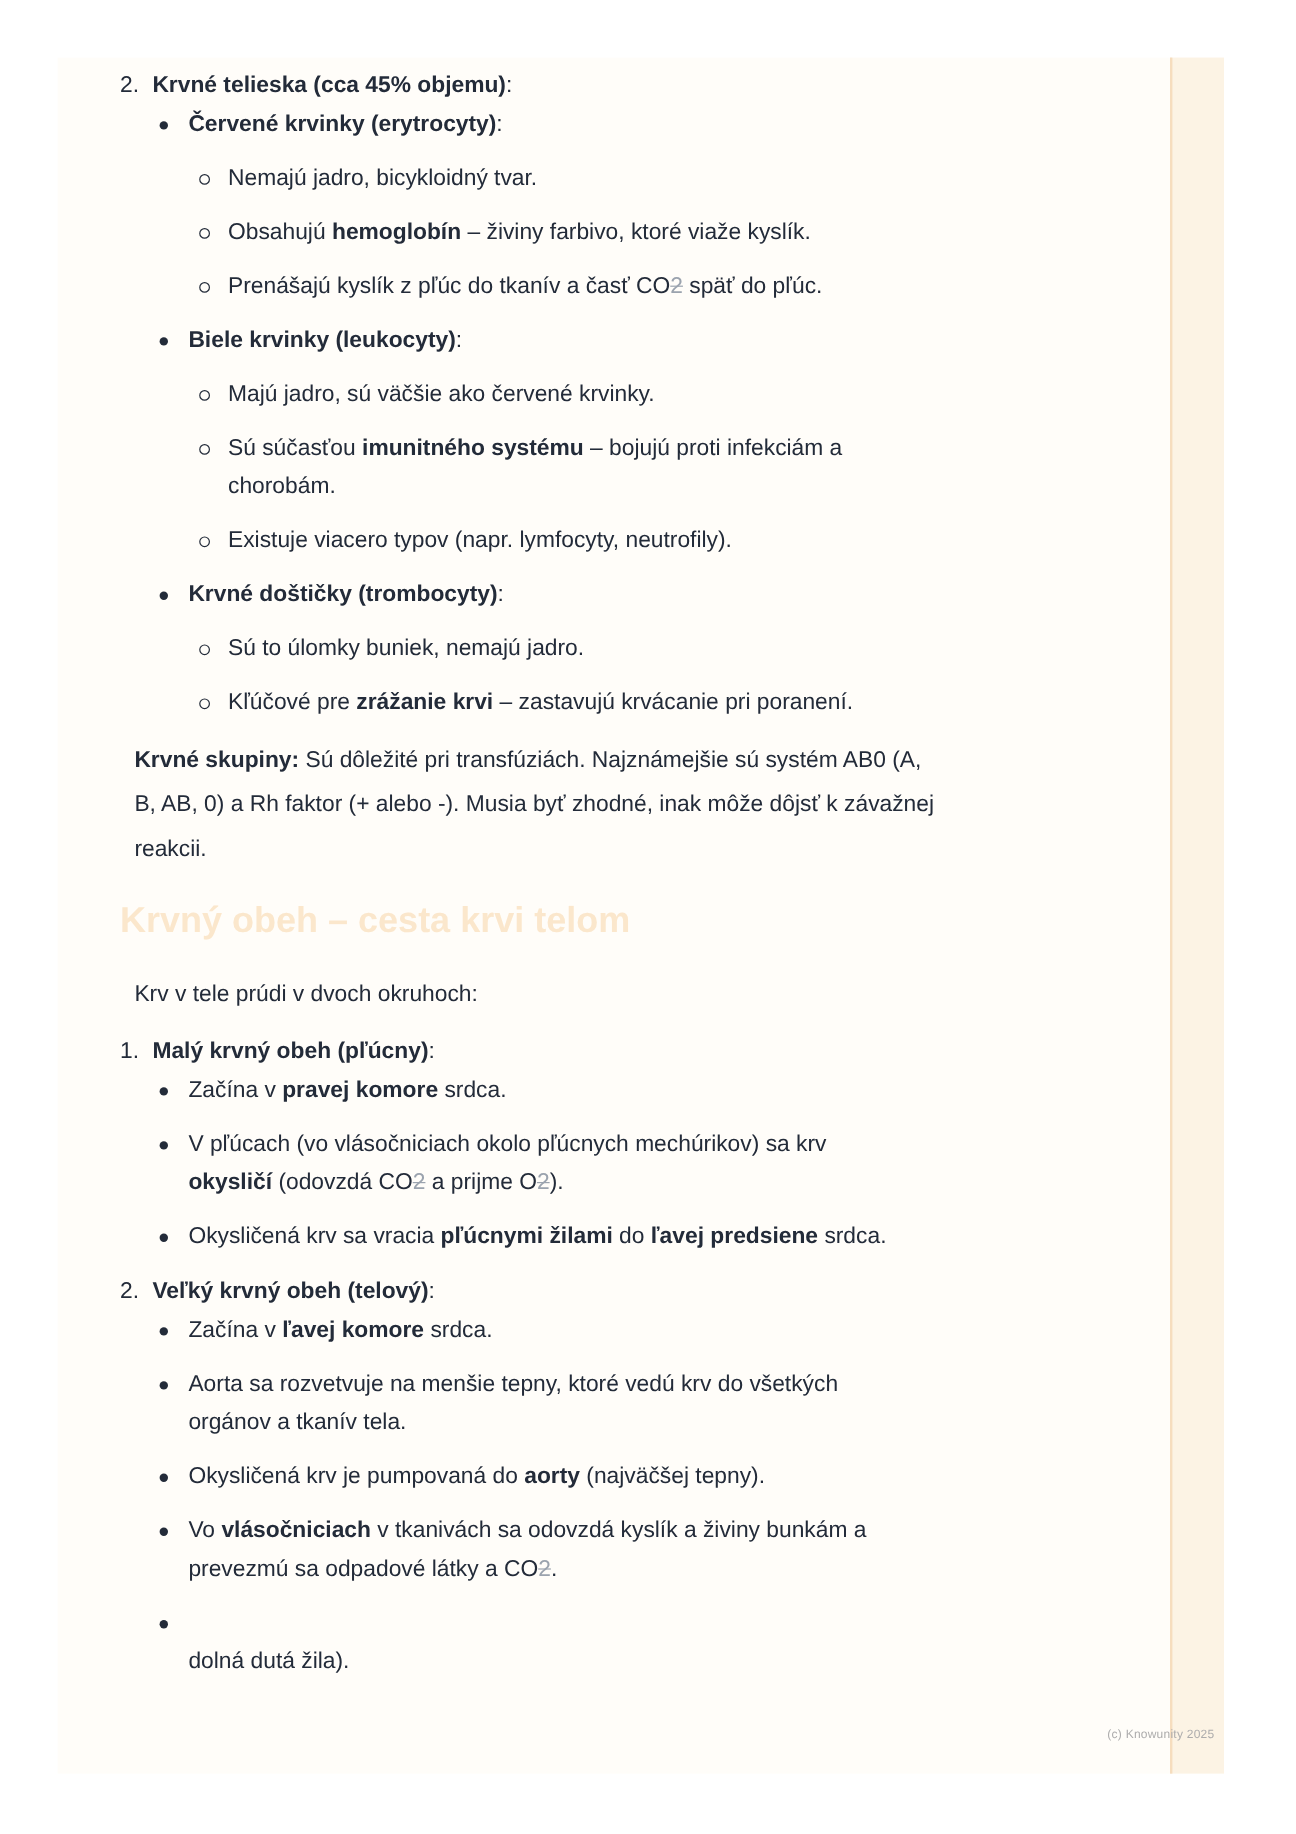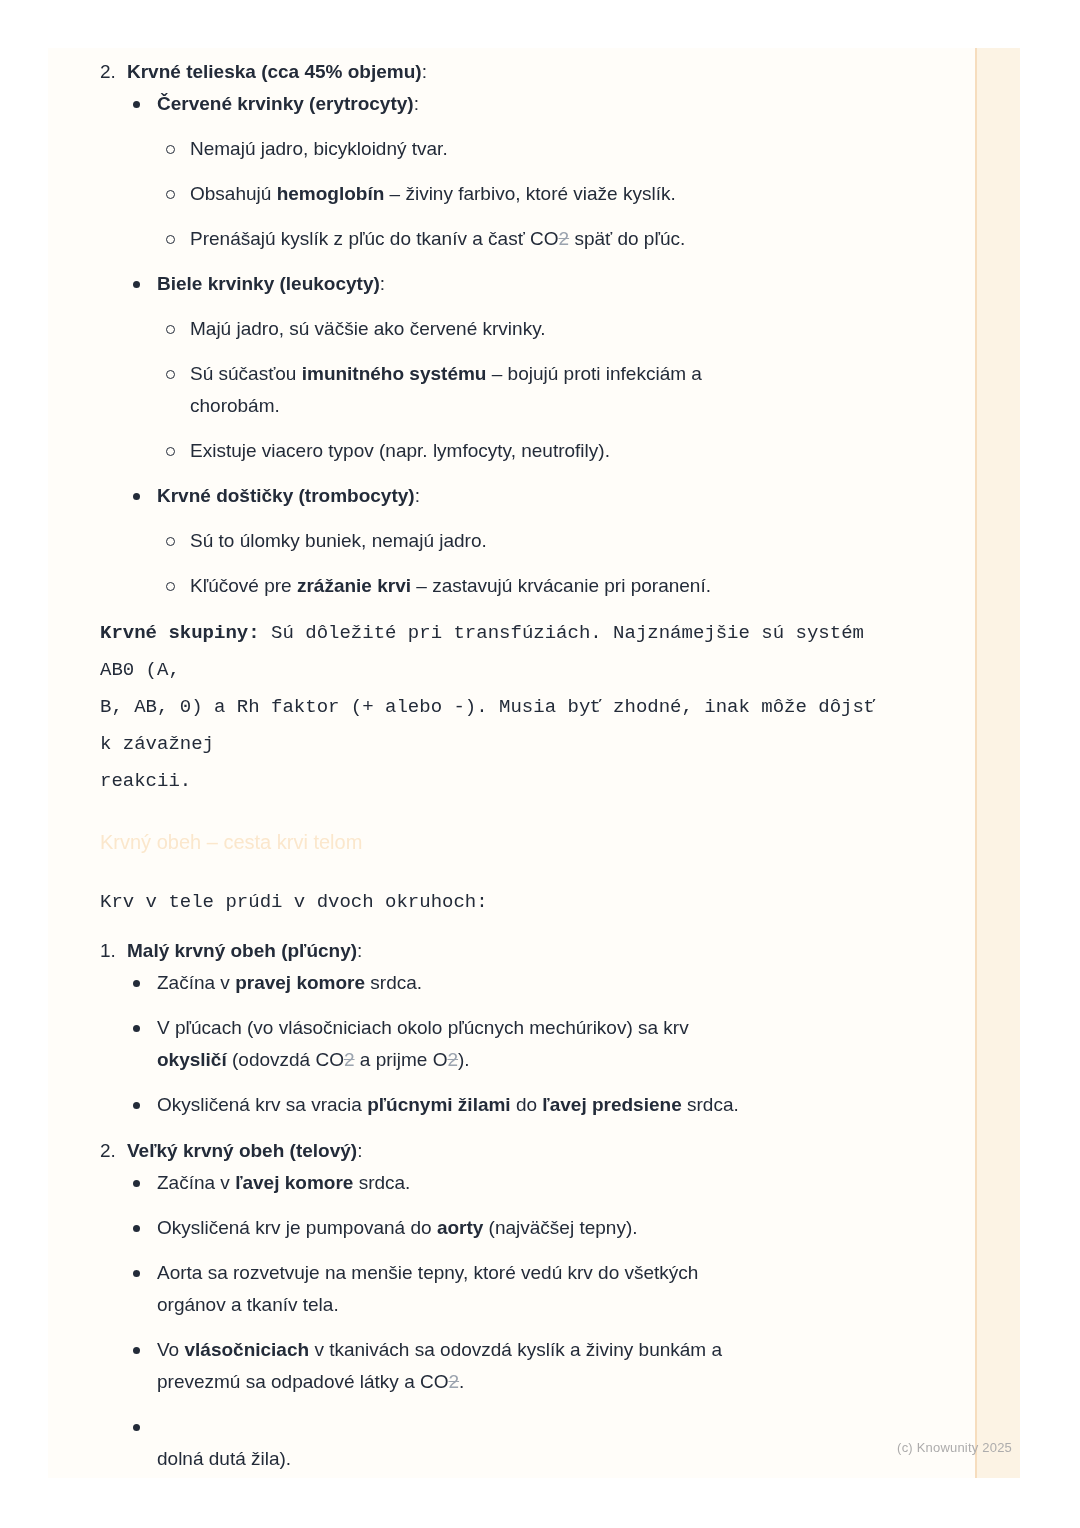--- a/index.html
+++ b/index.html
@@ -29,29 +29,29 @@
   .strike{color:#9ba3ae;text-decoration:line-through;}
   .lvl2{margin-left:33px;}
   .lvl3{margin-left:33px;}
   .marker{flex:none;width:24px;display:flex;}
   .disc{width:7px;height:7px;border-radius:50%;background:#232b39;margin-top:13px;}
   .ring{width:9px;height:9px;border-radius:50%;border:1.5px solid #232b39;box-sizing:border-box;margin-top:12px;}
   .li{margin-bottom:13px;}
   .group{margin-bottom:2px;}
   .olitem{margin-top:14px;}
   .olitem:first-child{margin-top:0;}
-  .para{line-height:37px;margin:6px 0 0 0;font-family:Liberation Mono, monospace;}
+  .para{line-height:37px;margin:6px 0 0 12px;}
   .para.intro{margin-top:24px;}
   .h2{
-    font-size:20px;font-weight:400;color:#fbe7cc;
+    font-size:30px;font-weight:700;color:#fbe7cc;
     line-height:36px;margin:24px 0 0 0;
   }
   .watermark{
     position:absolute;top:1392px;right:8px;
-    font-size:13px;color:#adacac;z-index:3;
+    font-size:10px;color:#adacac;z-index:3;
     letter-spacing:0.2px;
   }
 </style>
 </head>
 <body>
 
 <div class="page">
   <div class="edge-strip"></div>
   <div class="content">
       <div class="olitem">
@@ -178,27 +178,27 @@
           <div class="row li">
             <span class="marker">
               <span class="disc"></span>
             </span>
             <div class="txt"><span>Začína v </span><span class="b">ľavej komore</span><span> srdca.</span></div>
           </div>
           <div class="row li">
             <span class="marker">
               <span class="disc"></span>
             </span>
+            <div class="txt"><span>Aorta sa rozvetvuje na menšie tepny, ktoré vedú krv do všetkých</span><br><span>orgánov a tkanív tela.</span></div>
+          </div>
+          <div class="row li">
+            <span class="marker">
+              <span class="disc"></span>
+            </span>
             <div class="txt"><span>Okysličená krv je pumpovaná do </span><span class="b">aorty</span><span> (najväčšej tepny).</span></div>
-          </div>
-          <div class="row li">
-            <span class="marker">
-              <span class="disc"></span>
-            </span>
-            <div class="txt"><span>Aorta sa rozvetvuje na menšie tepny, ktoré vedú krv do všetkých</span><br><span>orgánov a tkanív tela.</span></div>
           </div>
           <div class="row li">
             <span class="marker">
               <span class="disc"></span>
             </span>
             <div class="txt"><span>Vo </span><span class="b">vlásočniciach</span><span> v tkanivách sa odovzdá kyslík a živiny bunkám a</span><br><span>prevezmú sa odpadové látky a CO</span><span class="strike">2</span><span>.</span></div>
           </div>
           <div class="row li">
             <span class="marker">
               <span class="disc"></span>

